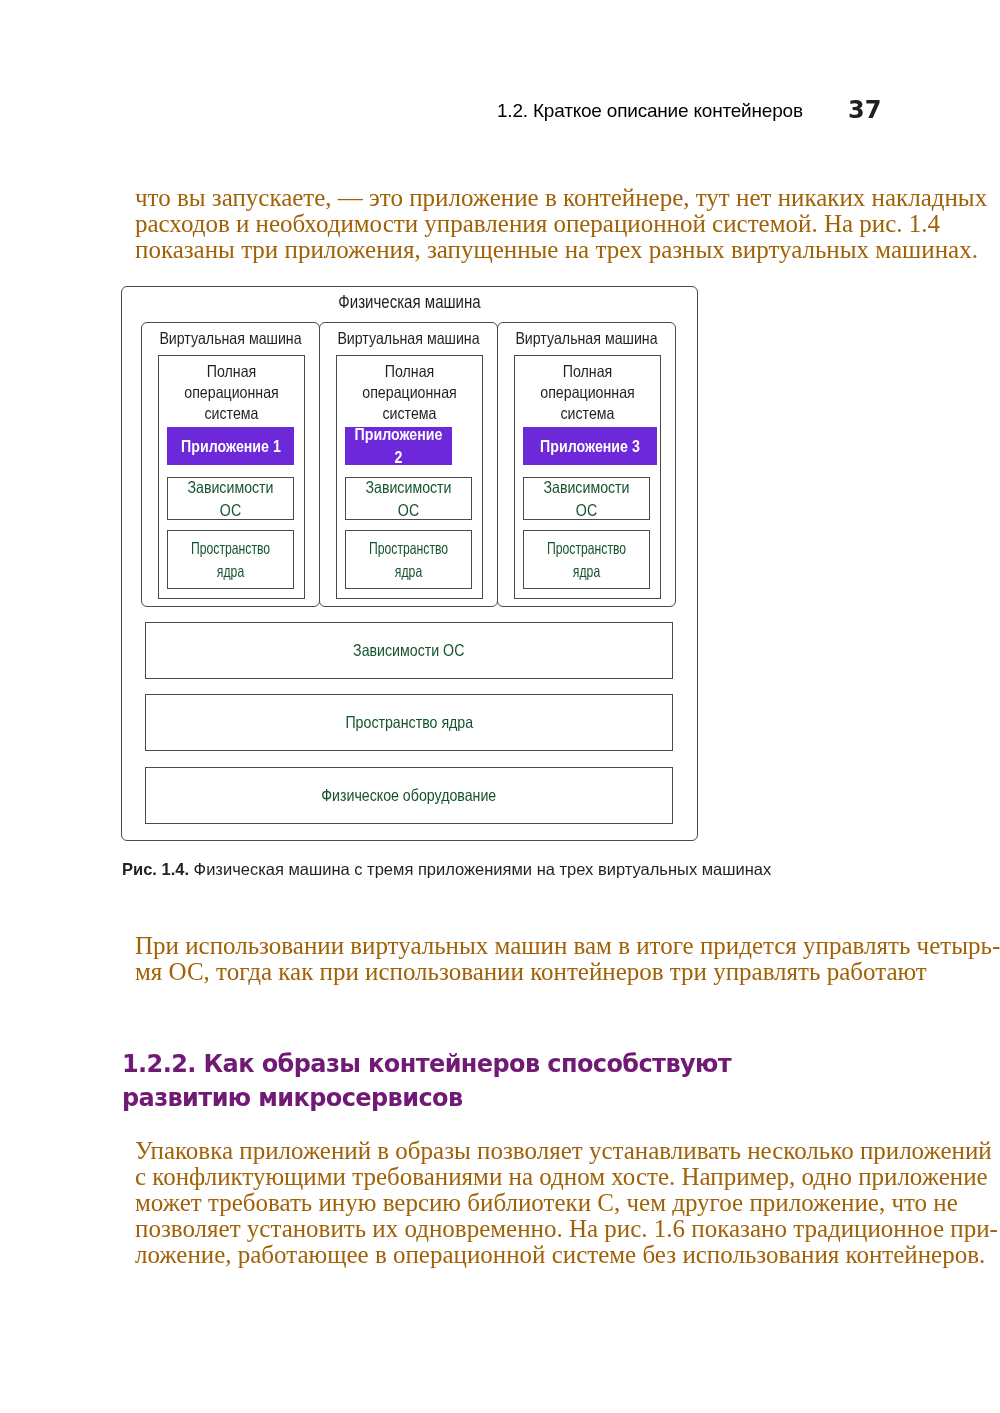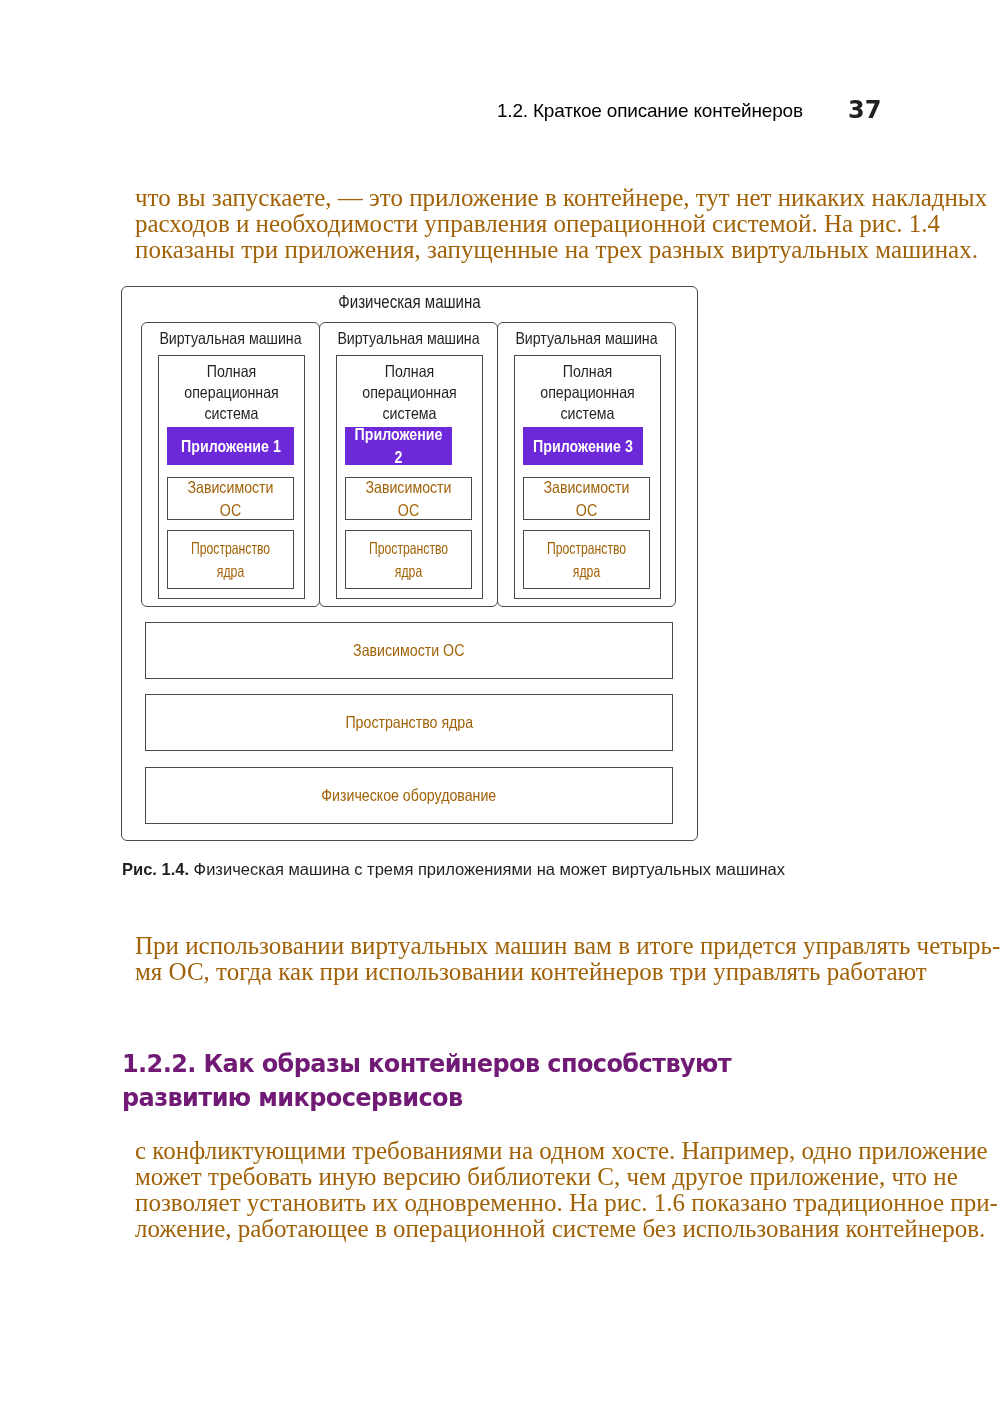--- a/index.html
+++ b/index.html
@@ -28,21 +28,21 @@
     position: absolute; box-sizing: border-box; border: 1.6px solid #4a4a4a; background: #fff;
   }
   .rounded { border-radius: 6px; }
   .dlabel {
     position: absolute; left: 0; right: 0; text-align: center;
     font-family: "Liberation Sans", sans-serif; font-size: 16.5px; line-height: 21px;
     color: #231f20; transform: scaleX(0.86); transform-origin: center;
   }
   .cell {
     display: flex; align-items: center; justify-content: center; text-align: center;
-    font-family: "Liberation Sans", sans-serif; font-size: 16.5px; line-height: 23px; color: #a16207;
+    font-family: "Liberation Sans", sans-serif; font-size: 16.5px; line-height: 23px; color: #14532d;
   }
   .cell span { transform: scaleX(0.86); display: inline-block; }
   .app {
     position: absolute; box-sizing: border-box; background: #6d28d9; color: #fff;
     font-weight: bold;
   }
   .caption {
     position: absolute; left: 122px; top: 860px;
     font-family: "Liberation Sans", sans-serif; font-size: 16.5px; color: #231f20;
     white-space: nowrap;
@@ -118,21 +118,21 @@
   </div>
 
   <div class="box rounded" style="left:497px; top:322px; width:179px; height:285px;">
     <div class="dlabel" style="top:5px;">Виртуальная машина</div>
     <div class="box" style="left:16px; top:32px; width:147px; height:244px;">
       <div class="dlabel" style="top:5px;">
         <div>Полная</div>
         <div>операционная</div>
         <div>система</div>
       </div>
-      <div class="app cell" style="left:8px; top:71px; width:120px; height:38px;">
+      <div class="app cell" style="left:8px; top:71px; width:134px; height:38px;">
         <span>Приложение 3</span>
       </div>
       <div class="box cell" style="left:8px; top:121px; width:127px; height:43px;">
         <span>Зависимости ОС</span>
       </div>
       <div class="box cell" style="left:8px; top:174px; width:127px; height:59px;">
         <span>
           <span style="display:block;">Пространство</span>
           <span style="display:block;">ядра</span>
         </span>
@@ -145,31 +145,32 @@
   </div>
   <div class="box cell" style="left:145px; top:694px; width:528px; height:57px;">
     <span>Пространство ядра</span>
   </div>
   <div class="box cell" style="left:145px; top:767px; width:528px; height:57px;">
     <span>Физическое оборудование</span>
   </div>
 </div>
 
 <div class="caption">
-  <b>Рис. 1.4.</b><span> Физическая машина с тремя приложениями на может виртуальных машинах</span>
+  <b>Рис. 1.4.</b><span> Физическая машина с тремя приложениями на трех виртуальных машинах</span>
 </div>
 
 <p class="para" style="top:920px;font-family:Liberation Serif, serif;">
   <span class="line">При использовании виртуальных машин вам в итоге придется управлять четырь-</span>
   <span class="line">мя ОС, тогда как при использовании контейнеров три управлять работают</span>
 </p>
 
 <h2 class="section-title">
   <span style="display:block;">1.2.2. Как образы контейнеров способствуют</span>
   <span style="display:block;">развитию микросервисов</span>
 </h2>
 
 <p class="para" style="top:1125px;">
+  <span class="line">Упаковка приложений в образы позволяет устанавливать несколько приложений</span>
   <span class="line">с конфликтующими требованиями на одном хосте. Например, одно приложение</span>
   <span class="line">может требовать иную версию библиотеки C, чем другое приложение, что не</span>
   <span class="line">позволяет установить их одновременно. На рис. 1.6 показано традиционное при-</span>
   <span class="line">ложение, работающее в операционной системе без использования контейнеров.</span>
 </p>
 
 </body></html>

